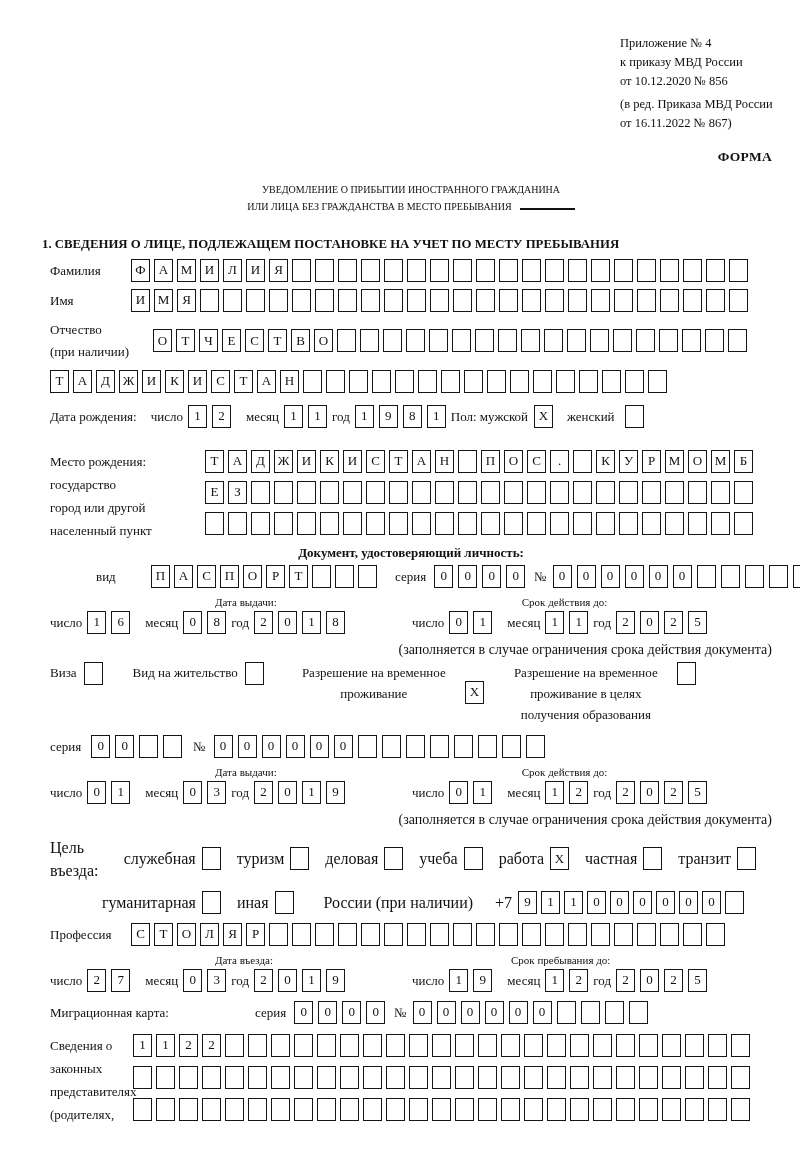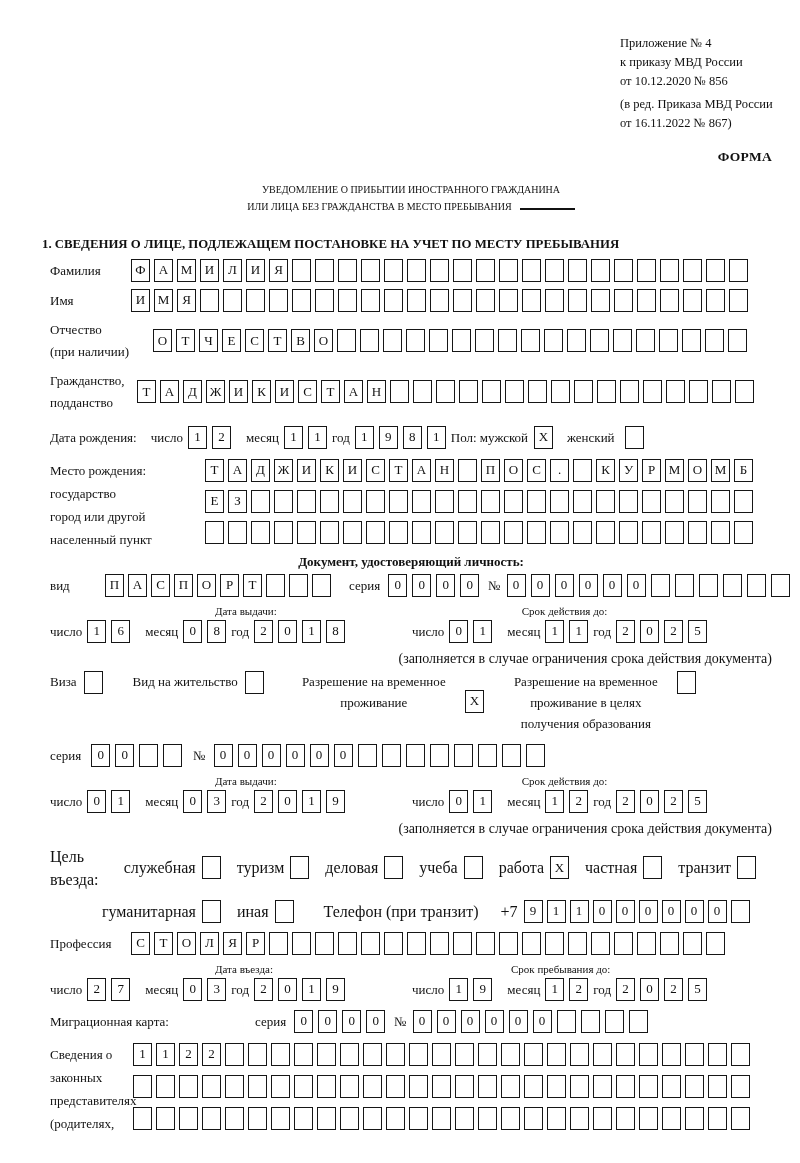--- a/index.html
+++ b/index.html
@@ -153,24 +153,20 @@
         <span class="cell"></span>
         <span class="cell"></span>
         <span class="cell"></span>
         <span class="cell"></span>
         <span class="cell"></span>
         <span class="cell"></span>
       </div>
   </div>
 
   <div class="row">
-    <div class="w87">
-      <div class="lbl2">Гражданство,</div>
-      <div class="lbl2">подданство</div>
-    </div>
     <div class="cells">
         <span class="cell">Т</span>
         <span class="cell">А</span>
         <span class="cell">Д</span>
         <span class="cell">Ж</span>
         <span class="cell">И</span>
         <span class="cell">К</span>
         <span class="cell">И</span>
         <span class="cell">С</span>
         <span class="cell">Т</span>
@@ -221,21 +217,21 @@
           <span class="cell">X</span>
         </div>
       <div class="gap"></div>
       <div class="lbl" style="margin-right:10px;">женский</div>
       <div class="cells">
           <span class="cell"></span>
         </div>
     </div>
   </div>
 
-  <div class="row" style="margin-top:10px;">
+  <div class="row" style="margin-top:22px;">
     <div class="w155 labelcol">
       <div>Место рождения:</div>
       <div>государство</div>
       <div>город или другой</div>
       <div>населенный пункт</div>
     </div>
     <div class="stackrows">
       <div class="cells">
           <span class="cell">Т</span>
           <span class="cell">А</span>
@@ -311,21 +307,21 @@
           <span class="cell"></span>
           <span class="cell"></span>
           <span class="cell"></span>
           <span class="cell"></span>
           <span class="cell"></span>
         </div>
     </div>
   </div>
 
   <div class="center-heading" style="margin-top:2px;">Документ, удостоверяющий личность:</div>
-  <div class="row" style="margin-top:4px;">
+  <div class="row" style="margin-top:4px;margin-left:46px;">
     <div class="lbl w55">вид</div>
     <div class="cells">
         <span class="cell">П</span>
         <span class="cell">А</span>
         <span class="cell">С</span>
         <span class="cell">П</span>
         <span class="cell">О</span>
         <span class="cell">Р</span>
         <span class="cell">Т</span>
         <span class="cell"></span>
@@ -537,21 +533,21 @@
   </div>
   <div class="row purpose" style="margin-top:9px;">
     <div class="plbl" style="margin-left:52px;">гуманитарная</div>
     <div class="cells">
         <span class="cell"></span>
       </div>
     <div class="plbl">иная</div>
     <div class="cells">
         <span class="cell"></span>
       </div>
-    <div class="plbl" style="margin-left:14px;">Телефон (при транзит)</div>
+    <div class="plbl" style="margin-left:14px;">России (при наличии)</div>
     <div class="plbl" style="margin-left:16px;">+7</div>
     <div class="cells" style="margin-right:0;">
         <span class="cell">9</span>
         <span class="cell">1</span>
         <span class="cell">1</span>
         <span class="cell">0</span>
         <span class="cell">0</span>
         <span class="cell">0</span>
         <span class="cell">0</span>
         <span class="cell">0</span>

